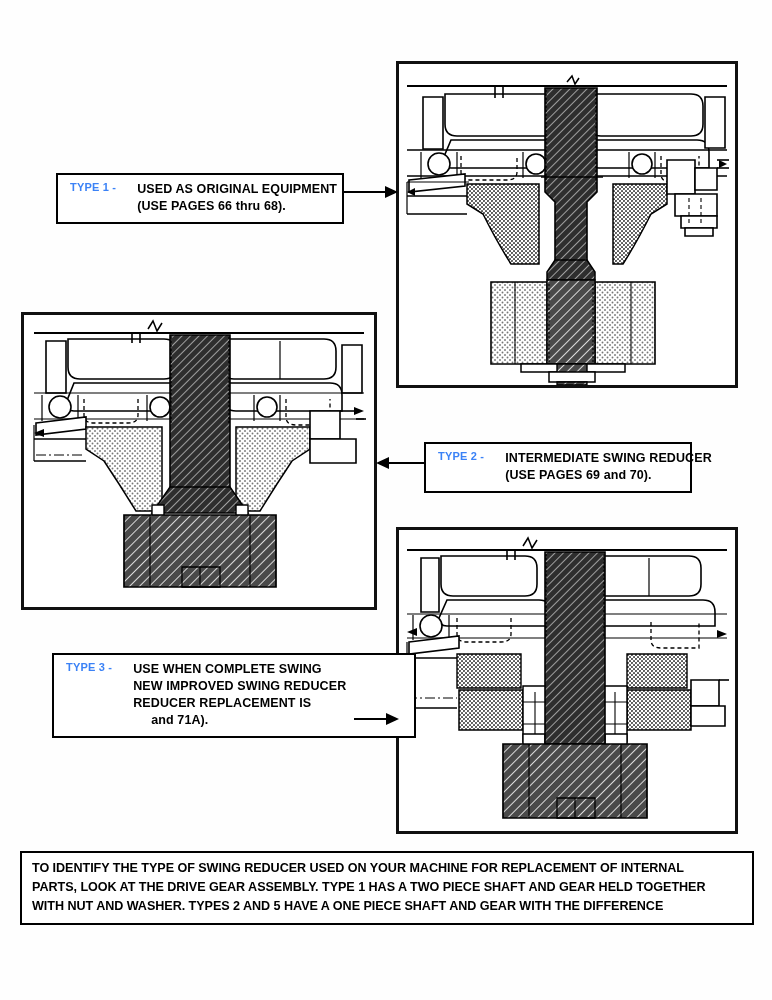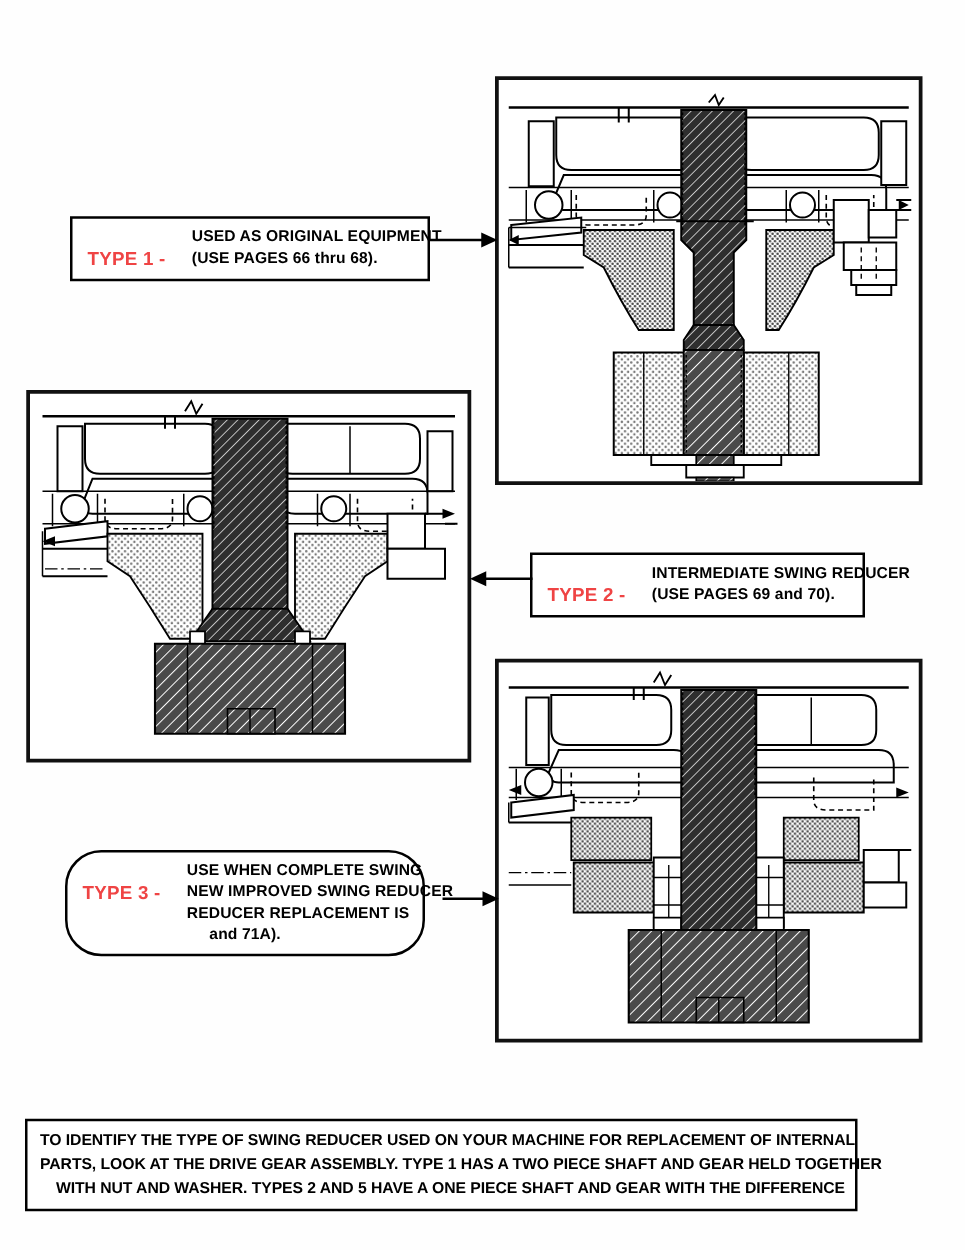--- a/index.html
+++ b/index.html
@@ -30,43 +30,42 @@
     background: #ffffff;
     padding: 6px 10px 7px 12px;
   }
   .callout .row {
     display: flex;
     align-items: flex-start;
     white-space: nowrap;
   }
   .callout .tag {
     font-weight: bold;
-    font-size: 15px;
+    font-size: 11px;
     letter-spacing: 0.2px;
-    color: #ef4444;
+    color: #3b82f6;
     flex: 0 0 auto;
-    margin-top: 18px;
   }
   .callout .body {
     font-weight: bold;
     font-size: 12.5px;
     letter-spacing: 0.1px;
     color: #000;
     margin-left: 21px;
   }
   .callout .body .ln {
     display: block;
     line-height: 17px;
     white-space: nowrap;
   }
   .callout .body .ln.ind { padding-left: 18px; }
 
   #callout-type1 { left: 56px;  top: 173px; width: 288px; }
   #callout-type2 { left: 424px; top: 442px; width: 268px; }
-  #callout-type3 { left: 52px;  top: 680px; width: 288px; border-radius: 29px; }
+  #callout-type3 { left: 52px;  top: 653px; width: 364px; }
 
   
   .arrow {
     position: absolute;
     height: 12px;
   }
   .arrow .shaft {
     position: absolute;
     top: 5px;
     height: 2px;
@@ -105,27 +104,26 @@
   #fig-type1 { left: 396px; top: 61px;  width: 342px; height: 327px; }
   #fig-type2 { left: 21px;  top: 312px; width: 356px; height: 298px; }
   #fig-type3 { left: 396px; top: 527px; width: 342px; height: 307px; }
 
   .fig svg { display: block; width: 100%; height: 100%; }
 
   
   #note {
     position: absolute;
     left: 20px;
-    top: 895px;
-    width: 666px;
+    top: 851px;
+    width: 734px;
     box-sizing: border-box;
     border: 2px solid #000;
     background: #ffffff;
     padding: 6px 8px 7px 10px;
-    text-align: right;
   }
   #note .ln {
     display: block;
     font-weight: bold;
     font-size: 12.6px;
     line-height: 19px;
     color: #000;
     white-space: nowrap;
     letter-spacing: -0.05px;
   }

